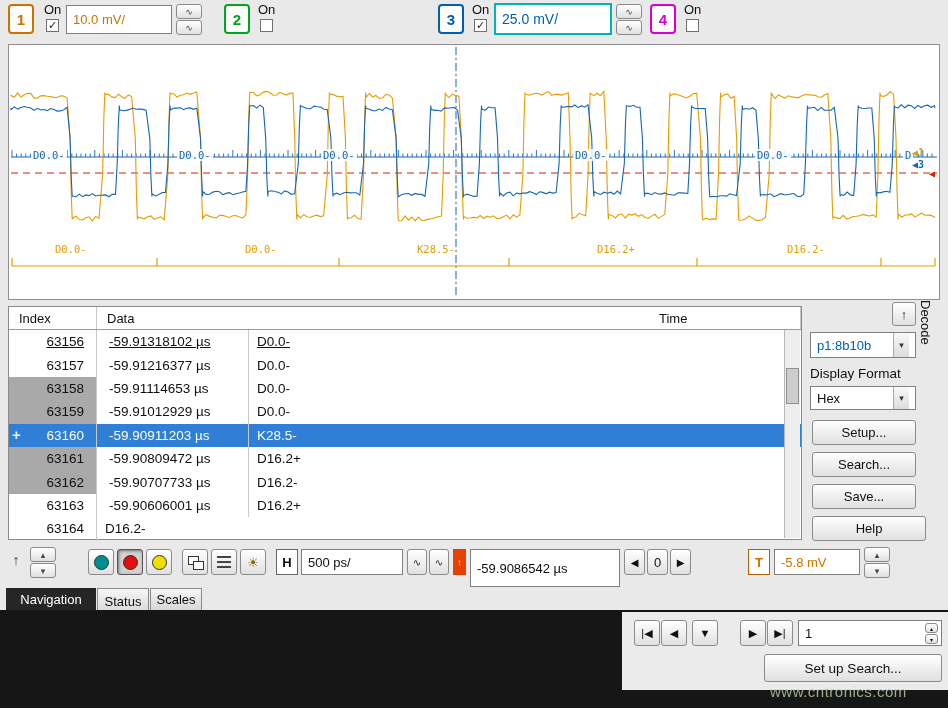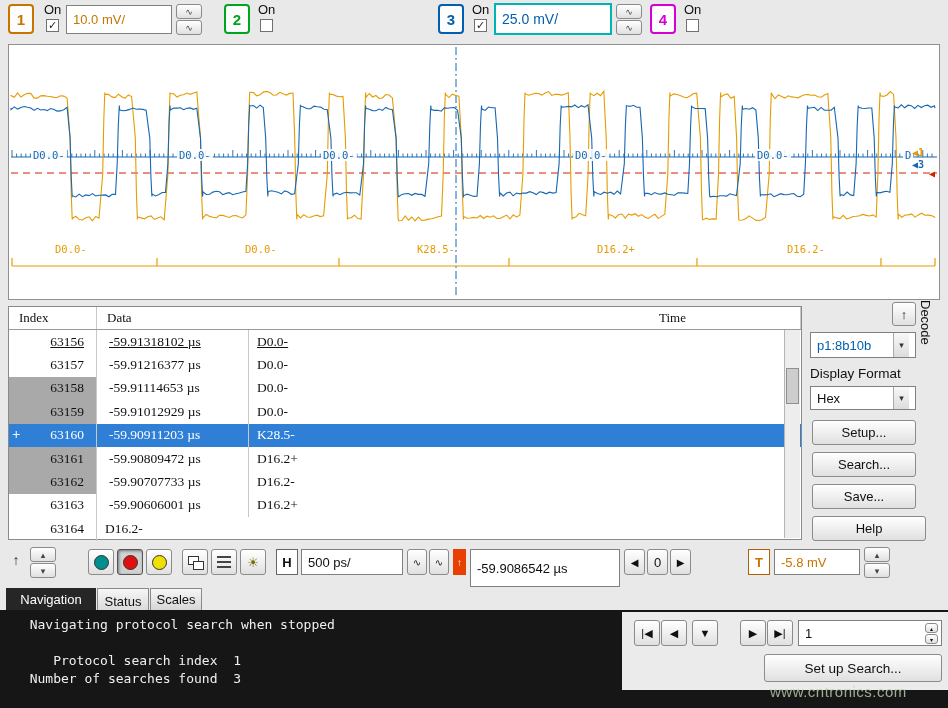--- a/index.html
+++ b/index.html
@@ -9,21 +9,21 @@
 .pressed{background:#d2d2d2;box-shadow:inset 1px 1px 3px rgba(0,0,0,.45);border-color:#555;}
 .field{background:#fff;border:1px solid #808080;display:flex;align-items:center;padding:0 6px;box-sizing:border-box;}
 .field.hl{border:2px solid var(--accent-cyan);}
 .chnum{position:absolute;border:2px solid;border-radius:4px;background:#fdfdfd;display:flex;align-items:center;justify-content:center;font-weight:bold;font-size:15px;width:26px;height:30px;box-sizing:border-box;}
 .onlbl{position:absolute;font-size:13px;}
 .checkbox{position:absolute;width:13px;height:13px;background:#fff;border:1px solid #707070;font-size:11px;line-height:11px;text-align:center;color:#222;box-sizing:border-box;}
 .vspin{position:absolute;display:flex;flex-direction:column;gap:1px;}
 .spinbtn{width:26px;height:15px;font-size:9px;color:#444;}
 .dda{margin-left:auto;font-size:9px;color:#333;height:100%;display:flex;align-items:center;justify-content:center;width:15px;border-left:1px solid #aaa;background:linear-gradient(#f8f8f8,#dcdcdc);}
 #wave-area{left:8px;top:44px;width:932px;height:256px;background:#fff;border:1px solid #909090;}
-#listing{left:8px;top:306px;width:794px;height:234px;background:#fff;border:1px solid #8a8a8a;font-family:Liberation Serif, serif;}
+#listing{left:8px;top:306px;width:794px;height:234px;background:#fff;border:1px solid #8a8a8a;}
 .thead{display:flex;height:22px;border-bottom:1px solid #9a9a9a;align-items:center;}
 .hcell{padding-left:10px;border-right:1px solid #c8c8c8;height:100%;display:flex;align-items:center;box-sizing:border-box;font-size:13px;}
 .trow{display:flex;height:23.4px;position:relative;font-size:13.5px;}
 .trow.sel{background:var(--sel-blue);color:#fff;}
 .cell{display:flex;align-items:center;height:100%;box-sizing:border-box;text-align:center;}
 .c-index{width:88px;justify-content:flex-end;padding-right:12px;border-right:1px solid #c8c8c8;}
 .c-time{width:152px;padding-left:12px;border-right:1px solid #c8c8c8;}
 .c-data{flex:1;padding-left:8px;}
 .shade{background:var(--shade-gray);}
 .link{text-decoration:underline;}
@@ -245,24 +245,20 @@
 <div class="vspin" style="left:864px;top:547px;">
   <div class="btn spinbtn">▴</div>
   <div class="btn spinbtn">▾</div>
 </div>
 
 <div class="tab sel" style="left:6px;top:588px;width:90px;height:22px;">Navigation</div>
 <div class="tab" style="left:97px;top:588px;width:52px;height:26px;">Status</div>
 <div class="tab" style="left:150px;top:588px;width:52px;height:22px;">Scales</div>
 
 <div class="abs" id="dark-panel">
-  <pre id="status-pre">  Navigating protocol search when stopped
-
-     Protocol search index  1
-  Number of searches found  3</pre>
   <div id="search-controls">
     <div class="btn nvb" style="left:12px;top:8px;">
         <span>|◀</span>
       </div>
     <div class="btn nvb" style="left:39px;top:8px;">
         <span>◀</span>
       </div>
     <div class="btn nvb" style="left:70px;top:8px;">
         <span>▼</span>
       </div>

